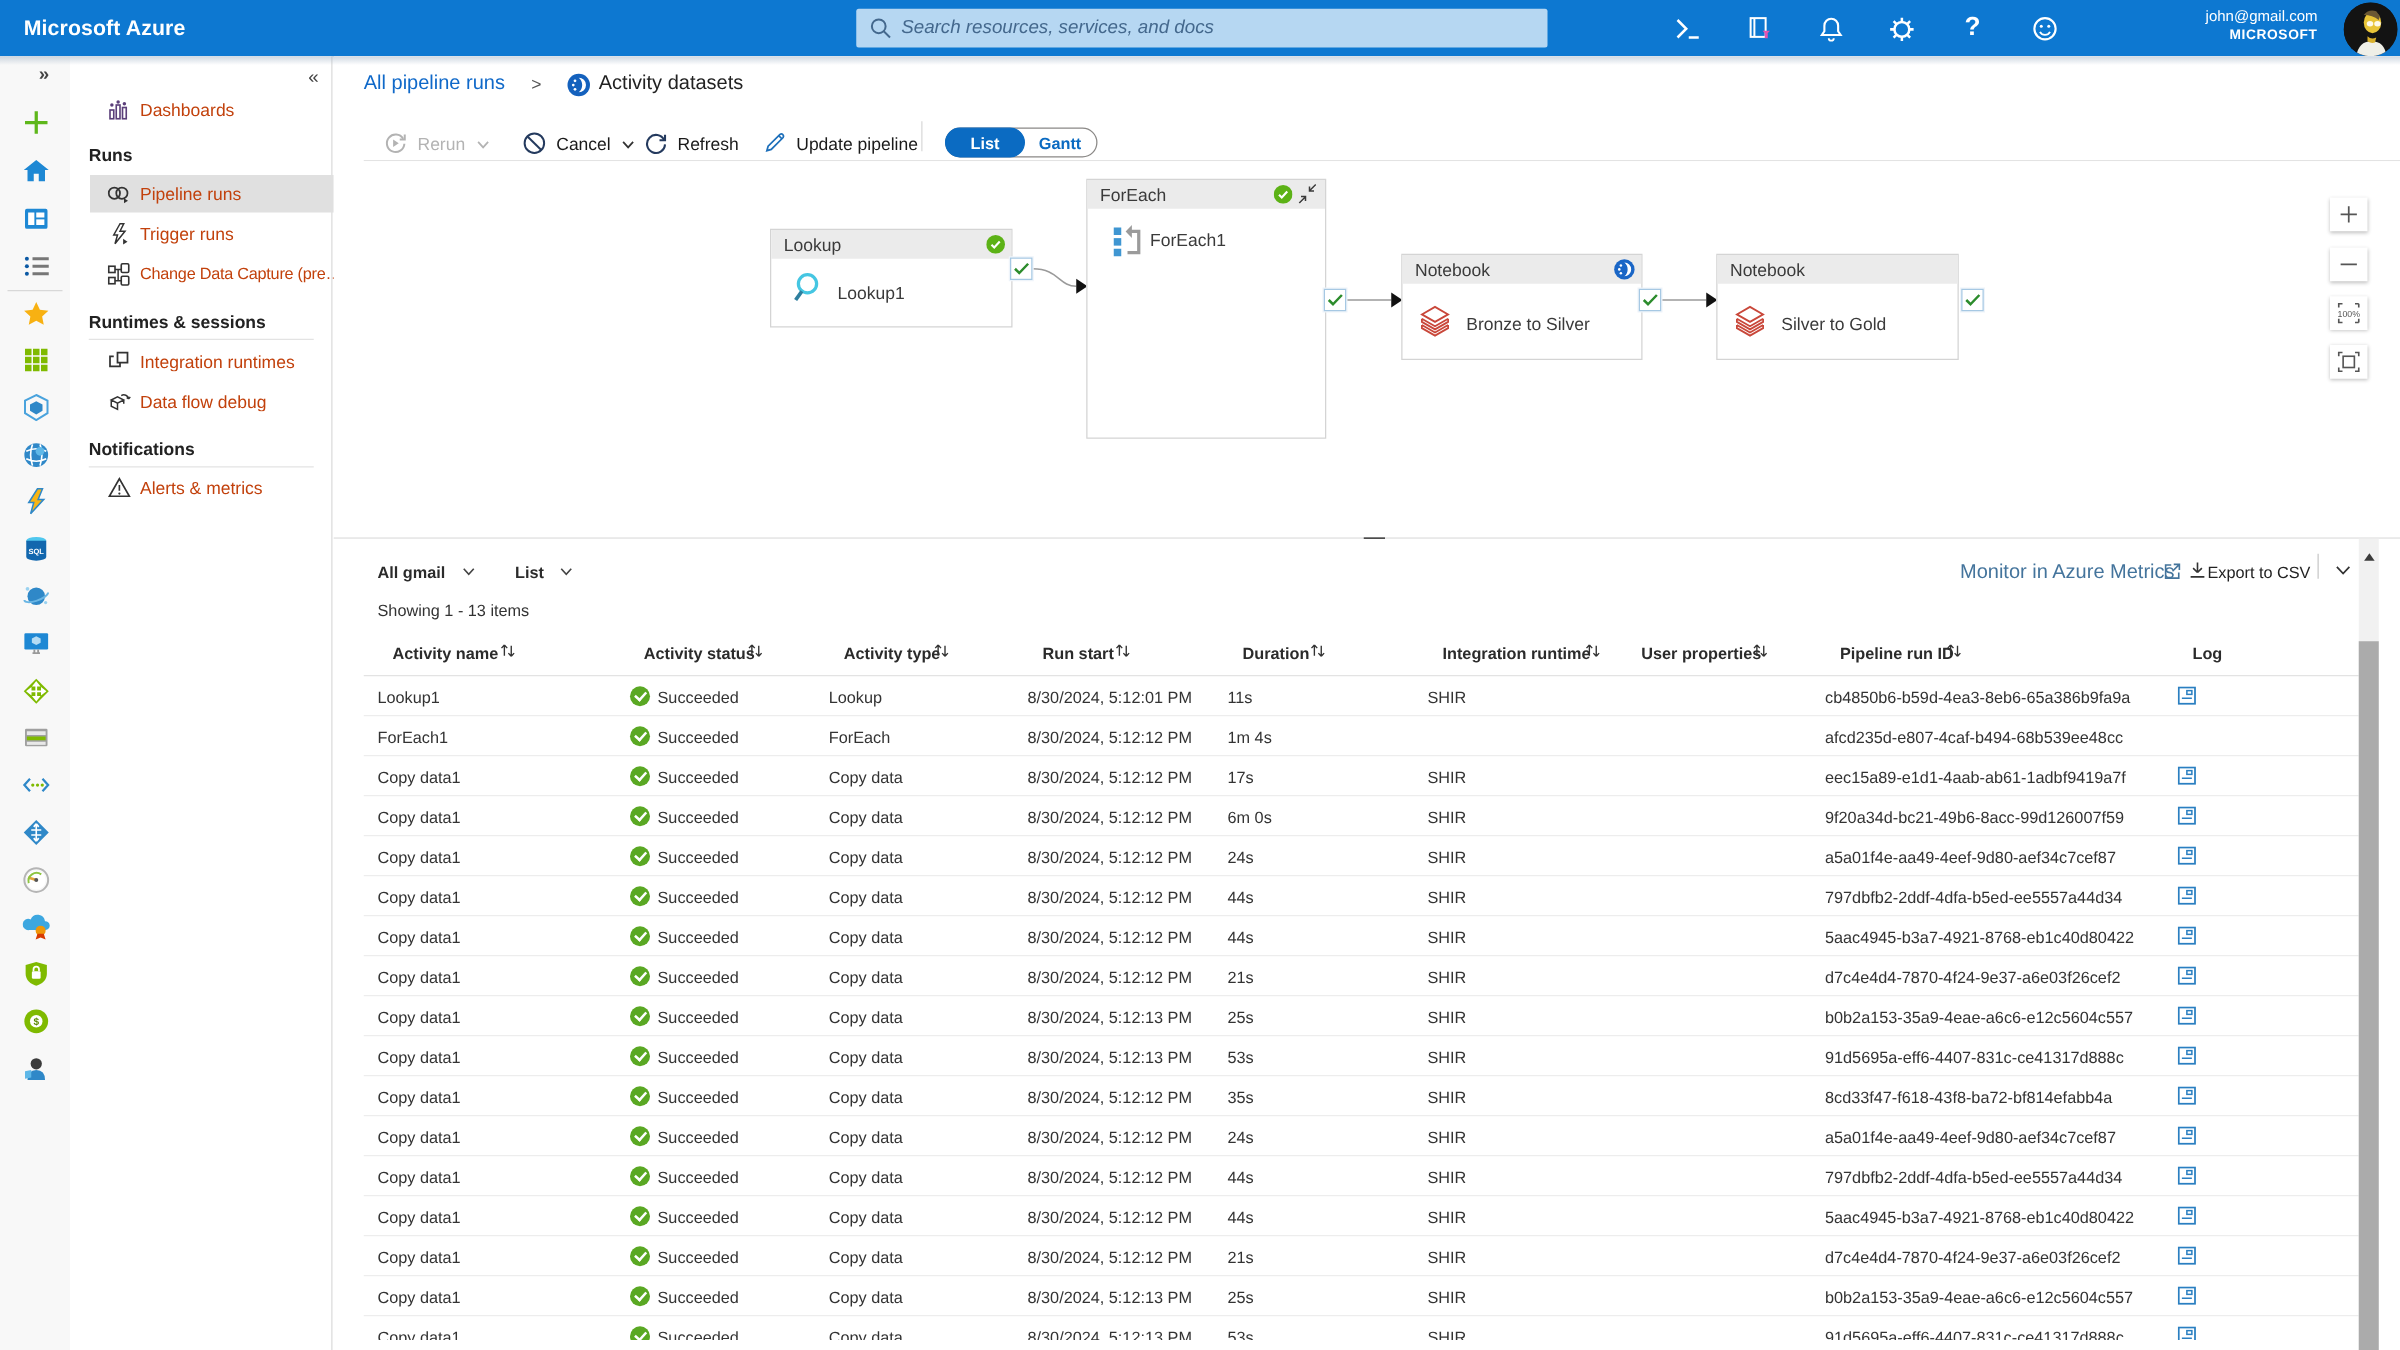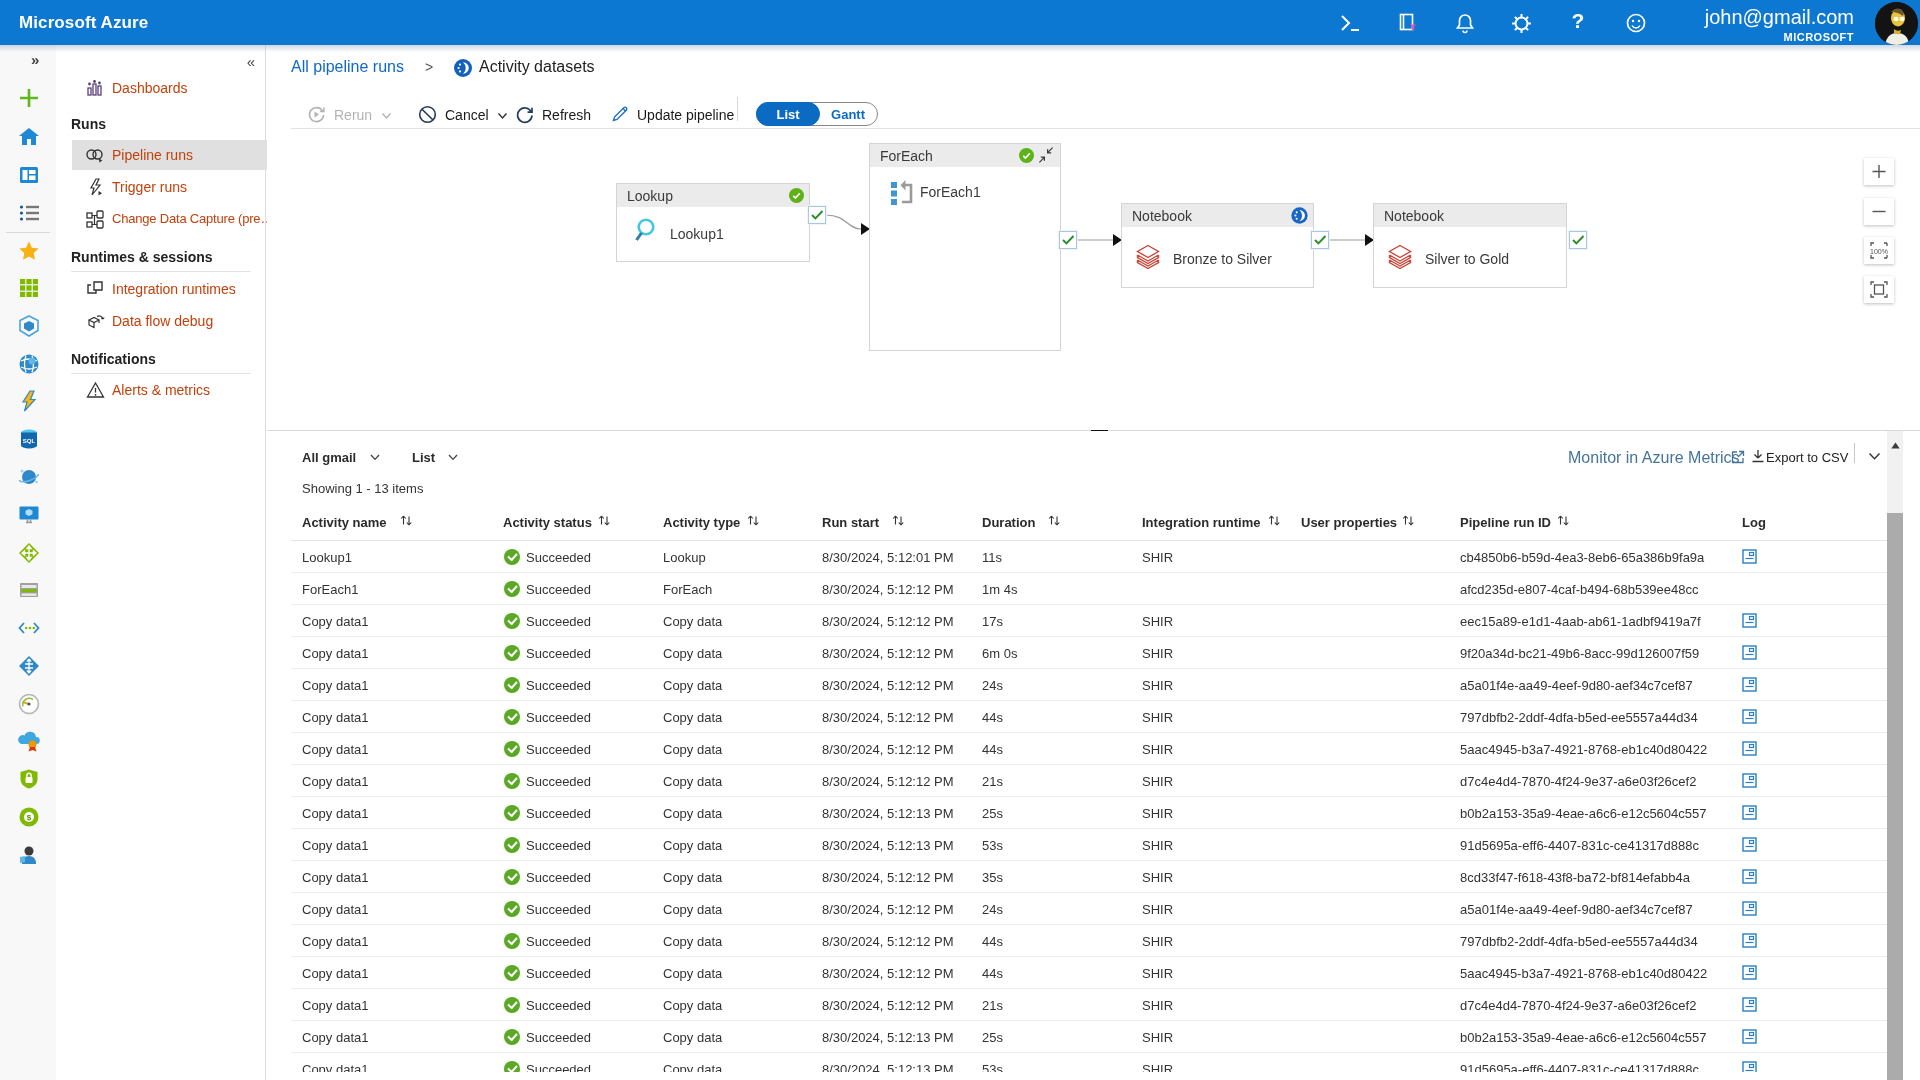--- a/index.html
+++ b/index.html
@@ -3,21 +3,21 @@
 <meta charset="utf-8">
 <style>
 * { margin:0; padding:0; box-sizing:border-box; }
 html,body { width:1920px; height:1080px; overflow:hidden; font-family:"Liberation Sans", sans-serif; background:#fff; }
 #topbar { position:absolute; left:0; top:0; width:1920px; height:45px; background:#0d78d1; }
 #topbar .logo { position:absolute; left:19px; top:13px; color:#fff; font-size:17px; font-weight:bold; letter-spacing:0.1px; }
 #searchbox { position:absolute; left:685px; top:7px; width:553px; height:31px; background:#b6d7f2; border-radius:2px; }
 #searchbox .ph { position:absolute; left:36px; top:6px; font-size:15px; font-style:italic; color:#44688d; }
 #topbar svg.ticon { position:absolute; top:12px; }
 #acct { position:absolute; right:66px; top:6px; text-align:right; color:#fff; }
-#acct .em { font-size:20px; }
+#acct .em { font-size:12px; }
 #acct .ms { font-size:11px; font-weight:bold; letter-spacing:0.5px; margin-top:2px; }
 #avatar { position:absolute; left:1875px; top:2px; width:43px; height:43px; border-radius:50%; background:#1a1a1a; overflow:hidden; }
 #belowbar { position:absolute; left:0; top:45px; width:1920px; height:7px; background:linear-gradient(rgba(166,183,201,0.55), rgba(240,243,246,0)); z-index:6; }
 
 #strip { position:absolute; left:0; top:45px; width:56px; height:1035px; background:#f8f8f8; }
 #strip svg { position:absolute; left:18px; }
 #strip .divl { position:absolute; left:6px; width:44px; border-top:1px solid #d8d8d8; }
 
 #sidemenu { position:absolute; left:56px; top:45px; width:210px; height:1035px; background:#fff; border-right:1px solid #dcdcdc; }
 #sidemenu .collapse { position:absolute; right:10px; top:8px; color:#444; font-size:15px; }
@@ -50,34 +50,41 @@
 .zbtn { position:absolute; left:1597px; width:30px; height:27px; background:#fff; box-shadow:0 1px 3px rgba(0,0,0,0.25); }
 
 #split { position:absolute; left:0; top:385px; width:1653px; height:1px; background:#d9d9d9; }
 #splith { position:absolute; left:824px; top:385px; width:17px; height:3px; background:#111; }
 
 #lower { position:absolute; left:0; top:386px; width:1653px; height:649px; background:#fff; }
 #filters { position:absolute; left:0; top:0; width:1653px; height:40px; }
 #filters .f { position:absolute; top:19px; font-size:13px; font-weight:bold; color:#2b2b2b; }
 #showing { position:absolute; left:35px; top:50px; font-size:13px; color:#333; }
 #thead { position:absolute; left:0; top:77px; width:1620px; height:30px; font-size:13px; font-weight:bold; color:#2b2b2b; }
-#thead .h { position:absolute; top:7px; white-space:nowrap; }
+#thead .h { position:absolute; top:7px; white-space:nowrap;margin-left:12px; }
 #tbody { position:absolute; left:0; top:110px; width:1620px; height:531px; overflow:hidden; }
 .trow { position:absolute; left:24px; width:1596px; height:32px; border-bottom:1px solid #ededed; font-size:13px; color:#333; }
 .trow .c { position:absolute; top:9px; white-space:nowrap; }
 .badge { position:absolute; left:213px; top:8px; width:16px; height:16px; border-radius:50%; background:#5aa823; }
 .badge:after { content:""; position:absolute; left:3.5px; top:4px; width:7px; height:4px; border-left:2px solid #fff; border-bottom:2px solid #fff; transform:rotate(-48deg); }
 
 #vscroll { position:absolute; left:1887px; top:431px; width:16px; height:649px; background:#f1f1f1; }
 #vthumb { position:absolute; left:1887px; top:513px; width:16px; height:567px; background:#ababab; }
 </style>
 </head>
 <body>
 <div id="topbar">
   <div class="logo">Microsoft Azure</div>
+  <div id="searchbox">
+      <svg style="position:absolute;left:10px;top:6px" width="19" height="19" viewBox="0 0 19 19">
+        <circle cx="8" cy="8" r="5.5" fill="none" stroke="#44688d" stroke-width="1.6"></circle>
+        <line x1="12" y1="12" x2="17" y2="17" stroke="#44688d" stroke-width="1.6"></line>
+      </svg>
+      <span class="ph">Search resources, services, and docs</span>
+    </div>
   <svg class="ticon" style="left:1339px" width="22" height="22" viewBox="0 0 22 22">
       <path d="M3 4 L10 11 L3 18" fill="none" stroke="#fff" stroke-width="2"></path>
       <line x1="12" y1="18" x2="20" y2="18" stroke="#fff" stroke-width="2"></line>
     </svg>
   <svg class="ticon" style="left:1397px" width="22" height="22" viewBox="0 0 22 22">
       <rect x="3.5" y="2.5" width="12" height="15" fill="none" stroke="#fff" stroke-width="1.6"></rect>
       <line x1="6.5" y1="2.5" x2="6.5" y2="17.5" stroke="#fff" stroke-width="1.6"></line>
       <path d="M13 12.5 l3 3.2 l3 -3.2 z" fill="#e355b0"></path>
       <path d="M14.8 14.5 h2.4 v4 h-2.4 z" fill="#e355b0"></path>
     </svg>

